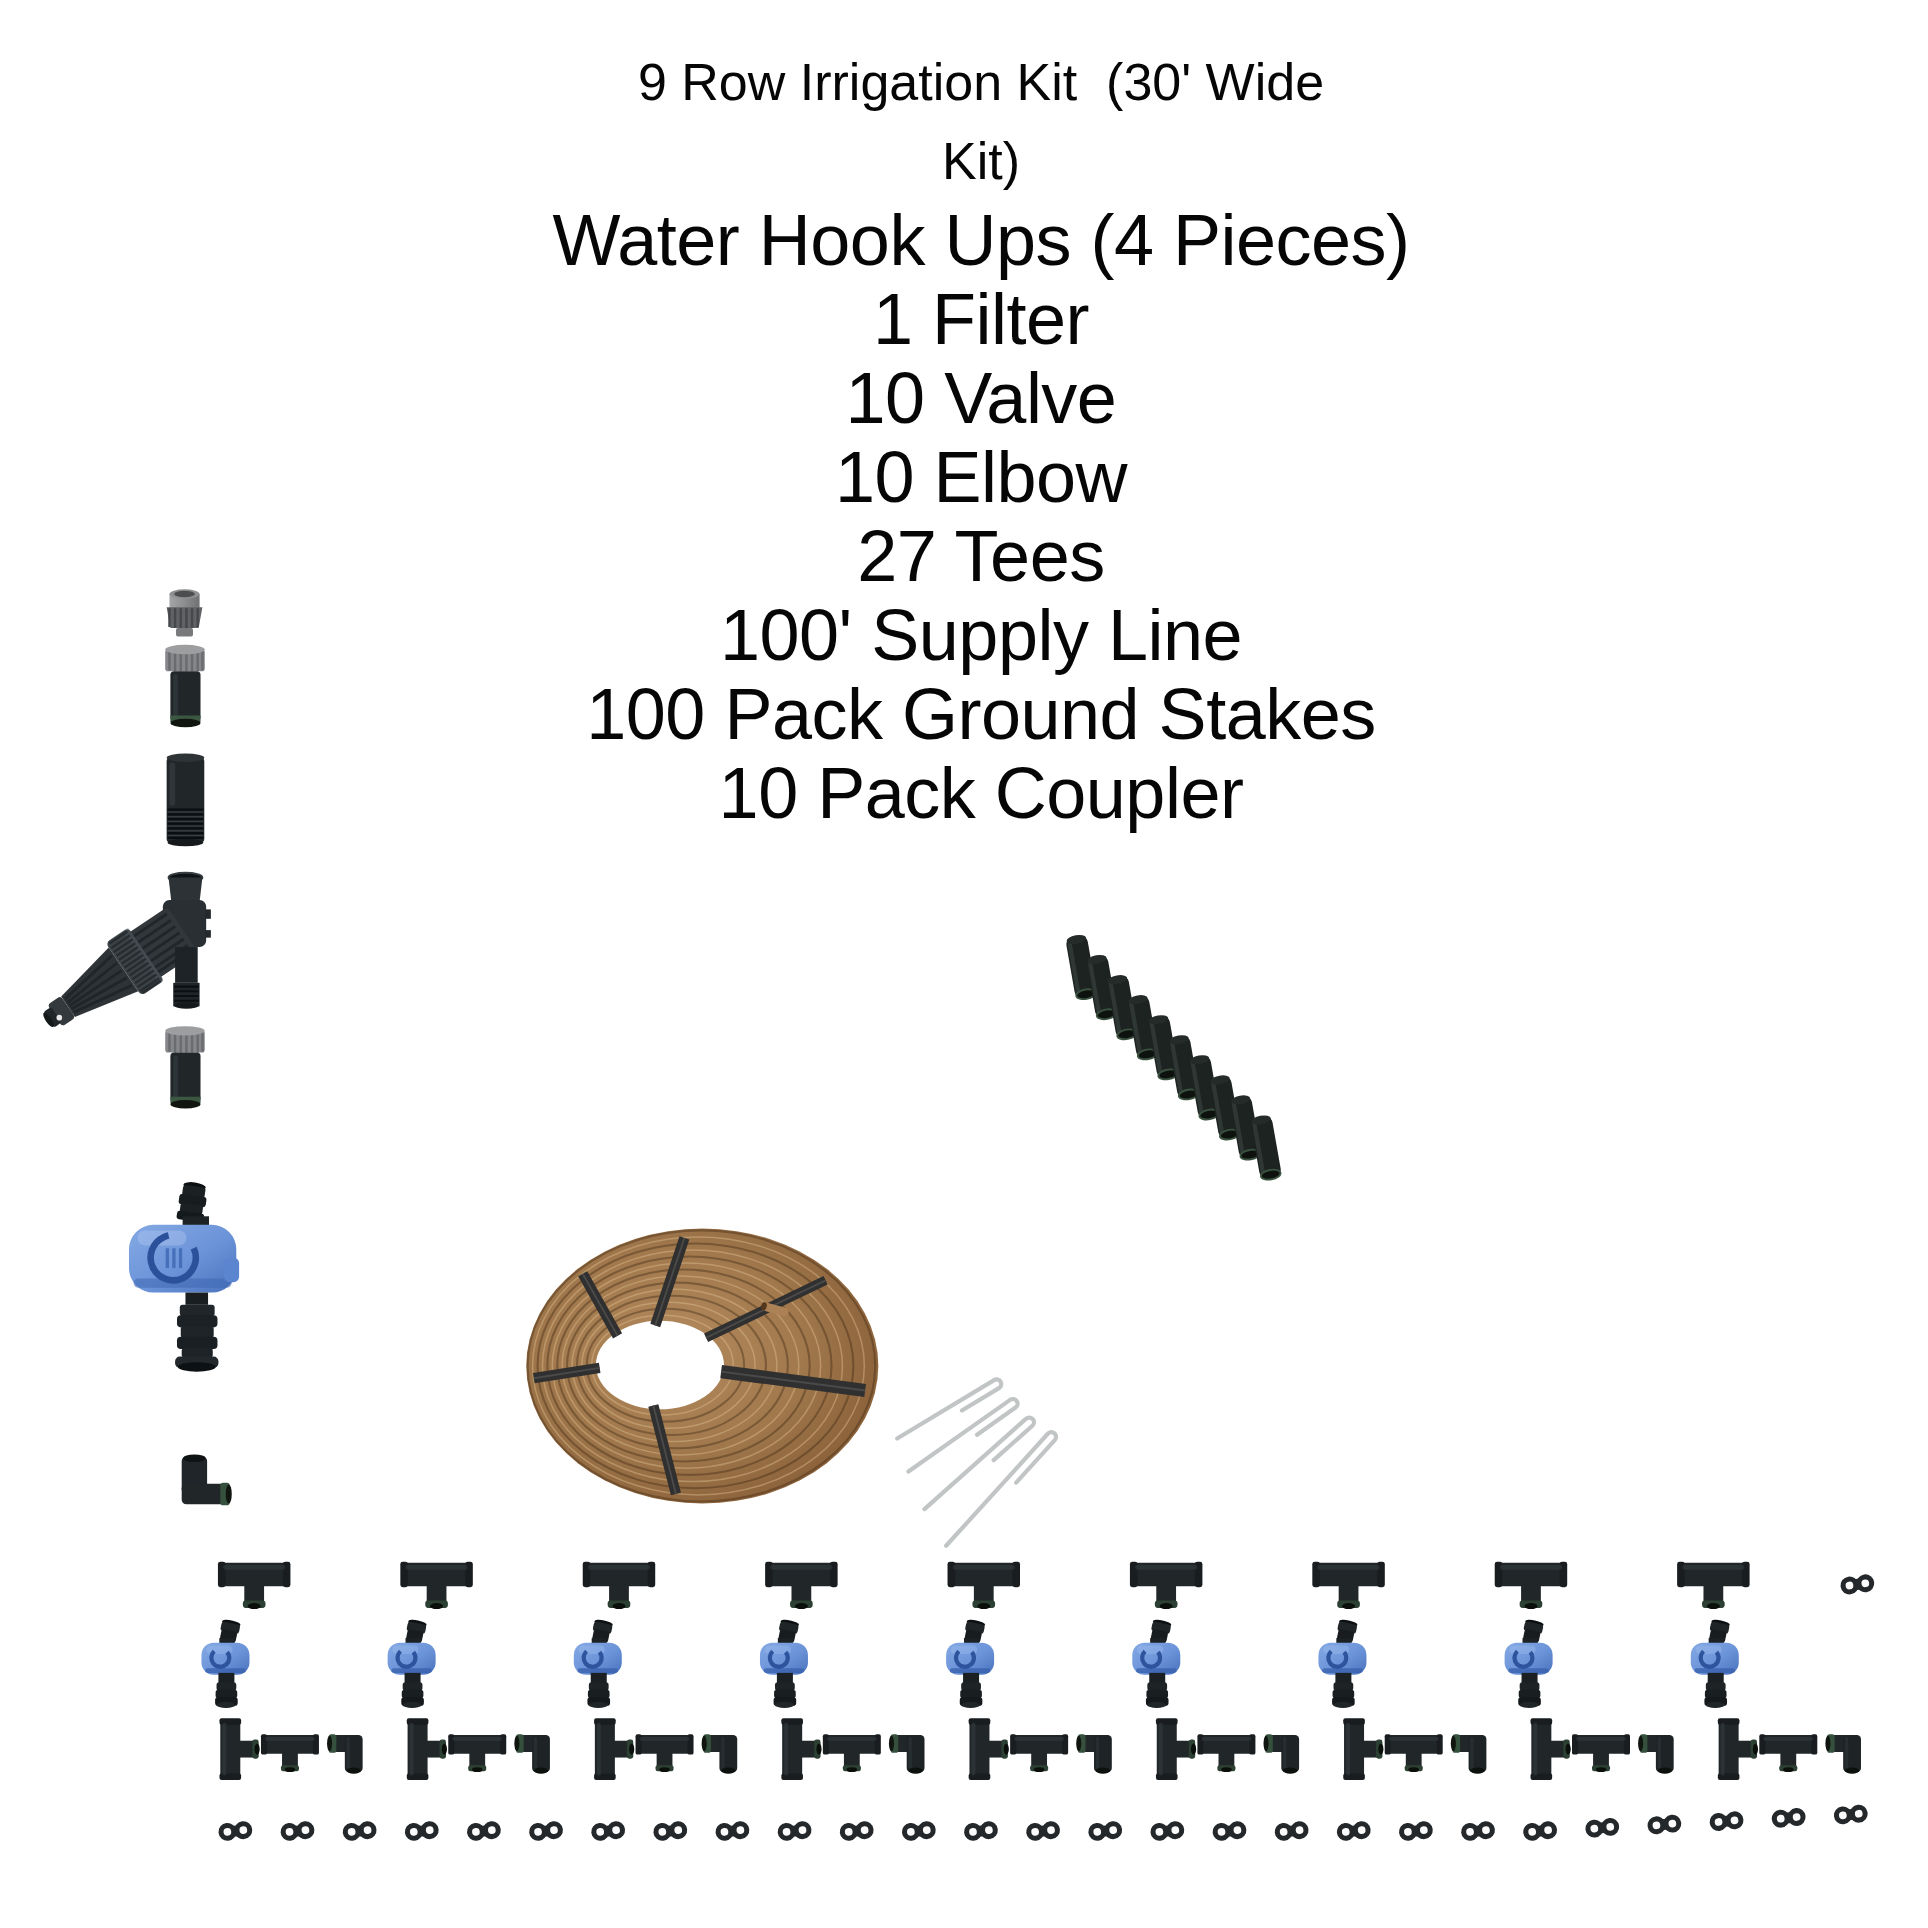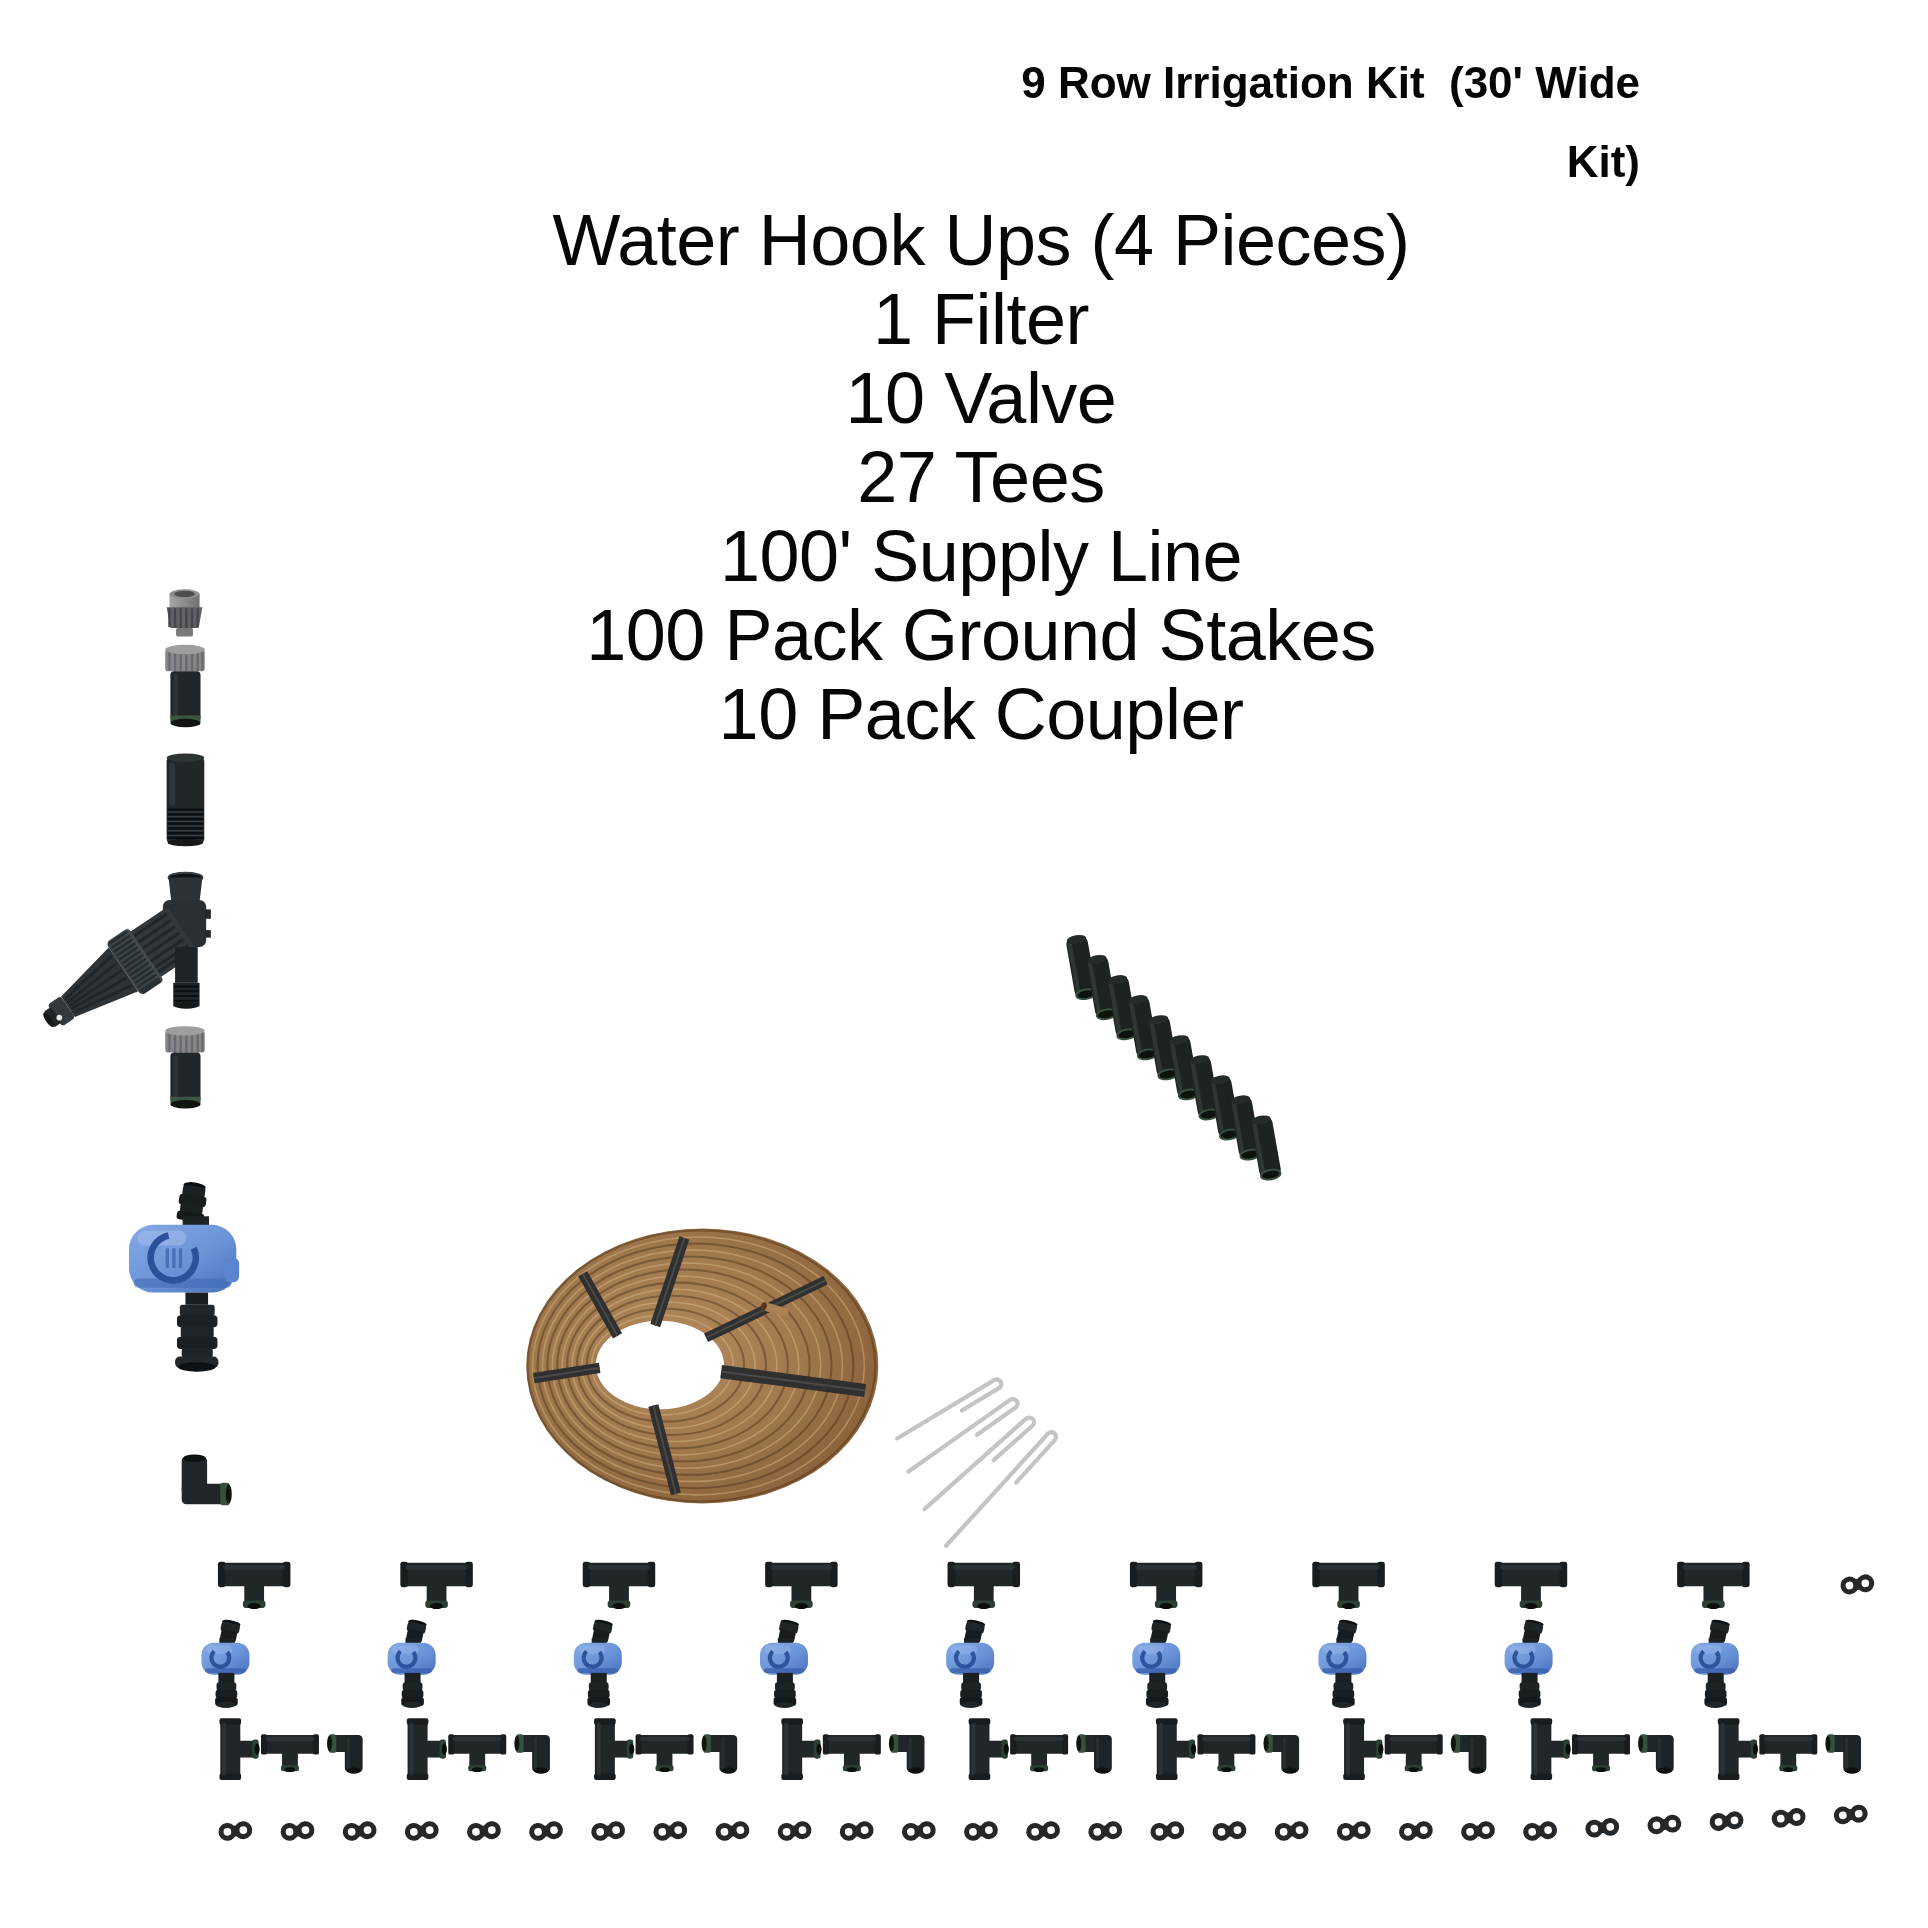--- a/index.html
+++ b/index.html
@@ -1,32 +1,33 @@
 <!DOCTYPE html>
 <html style="--bg: #ffffff; --text: #060606;font-size:15px"><head>
 <meta charset="utf-8">
 <style>
   html,body{margin:0;padding:0;background:#fff;}
   #canvas{position:relative;width:1928px;height:1928px;background:var(--bg,#fff);overflow:hidden;font-family:"Liberation Sans",sans-serif;}
   .textblock{position:absolute;left:322px;top:43px;width:1318px;text-align:center;color:var(--text,#060606);}
   .textblock .line{line-height:79px;white-space:pre-wrap;}
-  .title-line{font-size:44px;font-weight:bold;text-align:right;}
+  .title-line{font-size:52px;font-weight:normal;}
   .item-line{font-size:72px;letter-spacing:-0.5px;}
   #scene{position:absolute;left:0;top:0;width:1928px;height:1928px;}
 </style>
 </head>
 <body>
 
 <div id="canvas">
   <section class="textblock">
     <div class="line title-line">9 Row Irrigation Kit  (30' Wide</div>
     <div class="line title-line">Kit)</div>
     <div class="line item-line">Water Hook Ups (4 Pieces)</div>
     <div class="line item-line">1 Filter</div>
     <div class="line item-line">10 Valve</div>
+    <div class="line item-line">10 Elbow</div>
     <div class="line item-line">27 Tees</div>
     <div class="line item-line">100' Supply Line</div>
     <div class="line item-line">100 Pack Ground Stakes</div>
     <div class="line item-line">10 Pack Coupler</div>
   </section>
 
   <svg id="scene" viewBox="0 0 2048 2048">
     <defs>
       <linearGradient id="gBlue" x1="0" y1="0" x2="1" y2="1">
         <stop offset="0" stop-color="#84a9e4"></stop>

